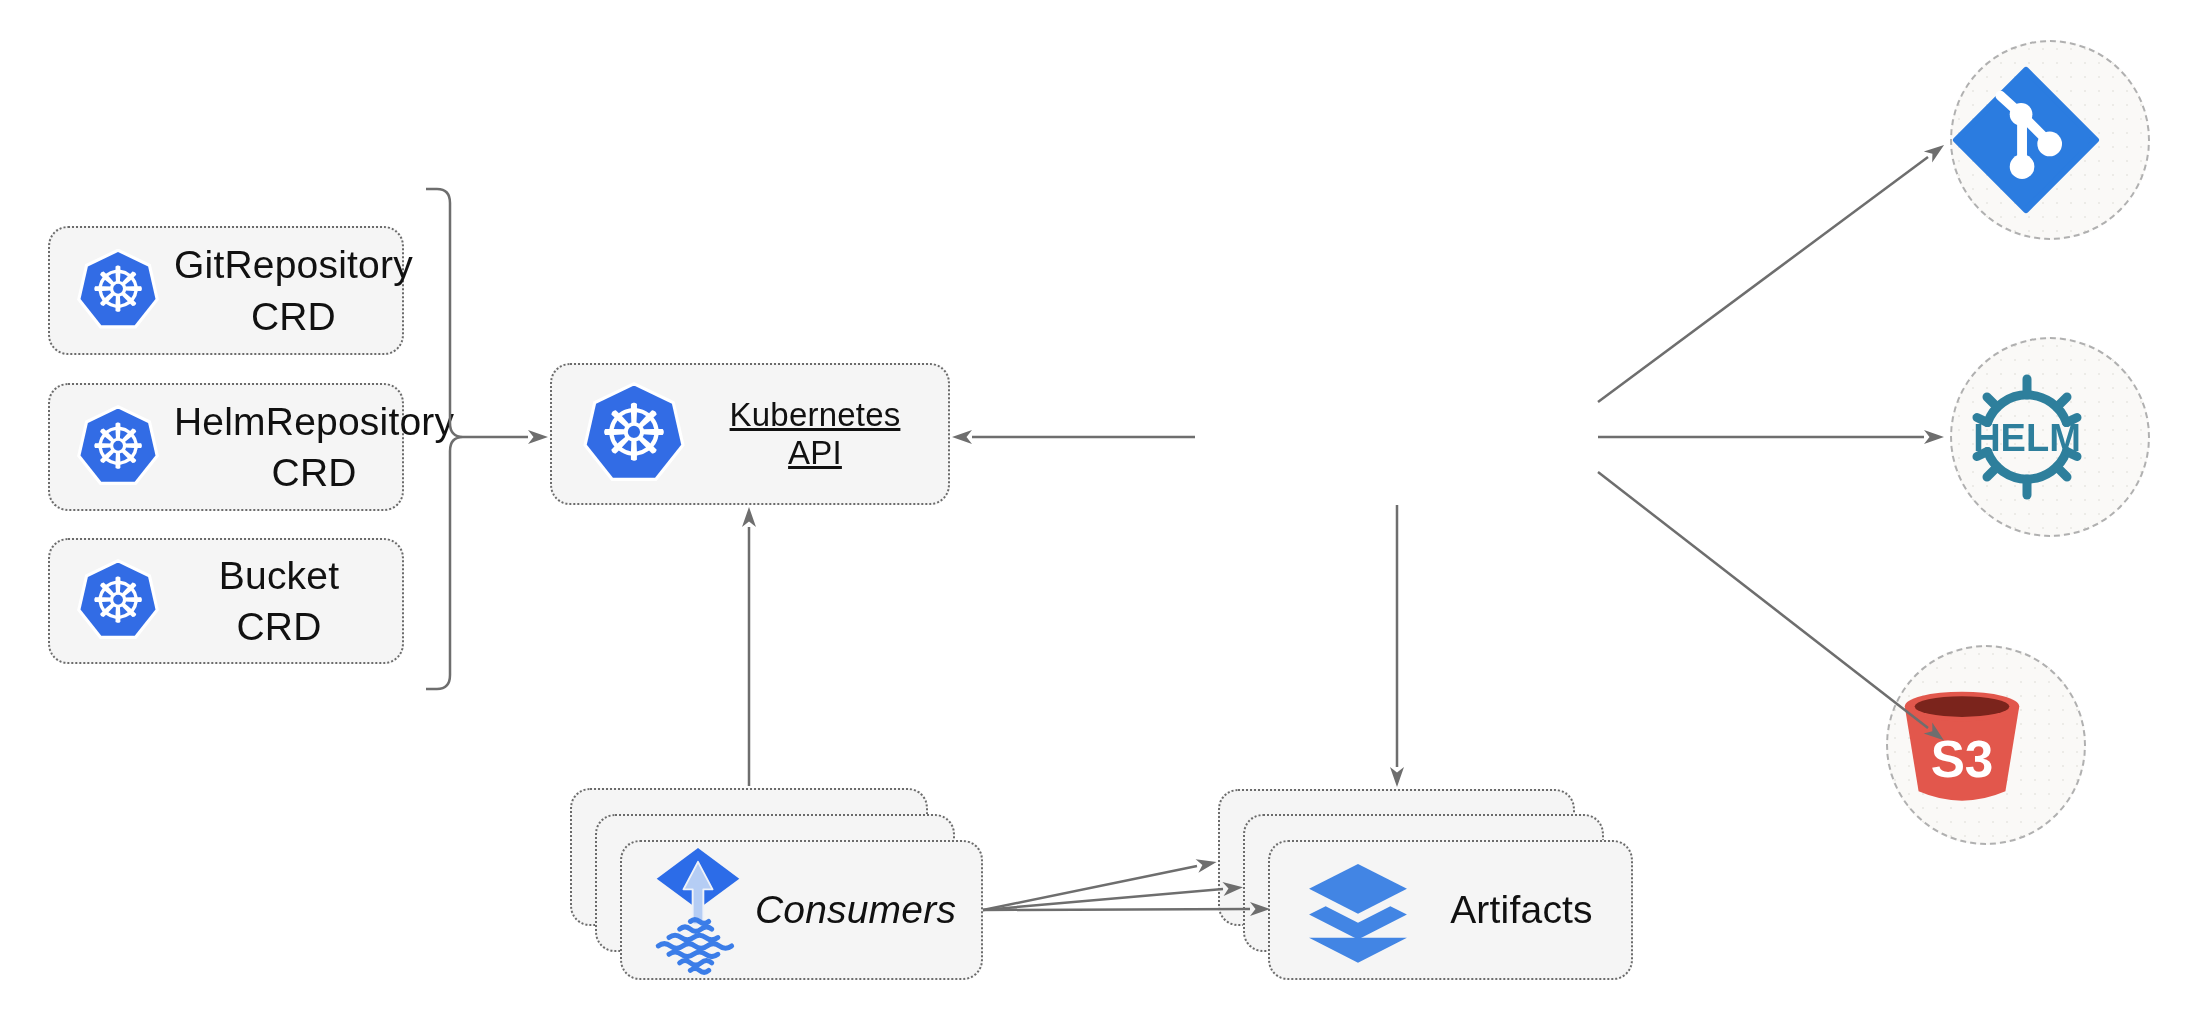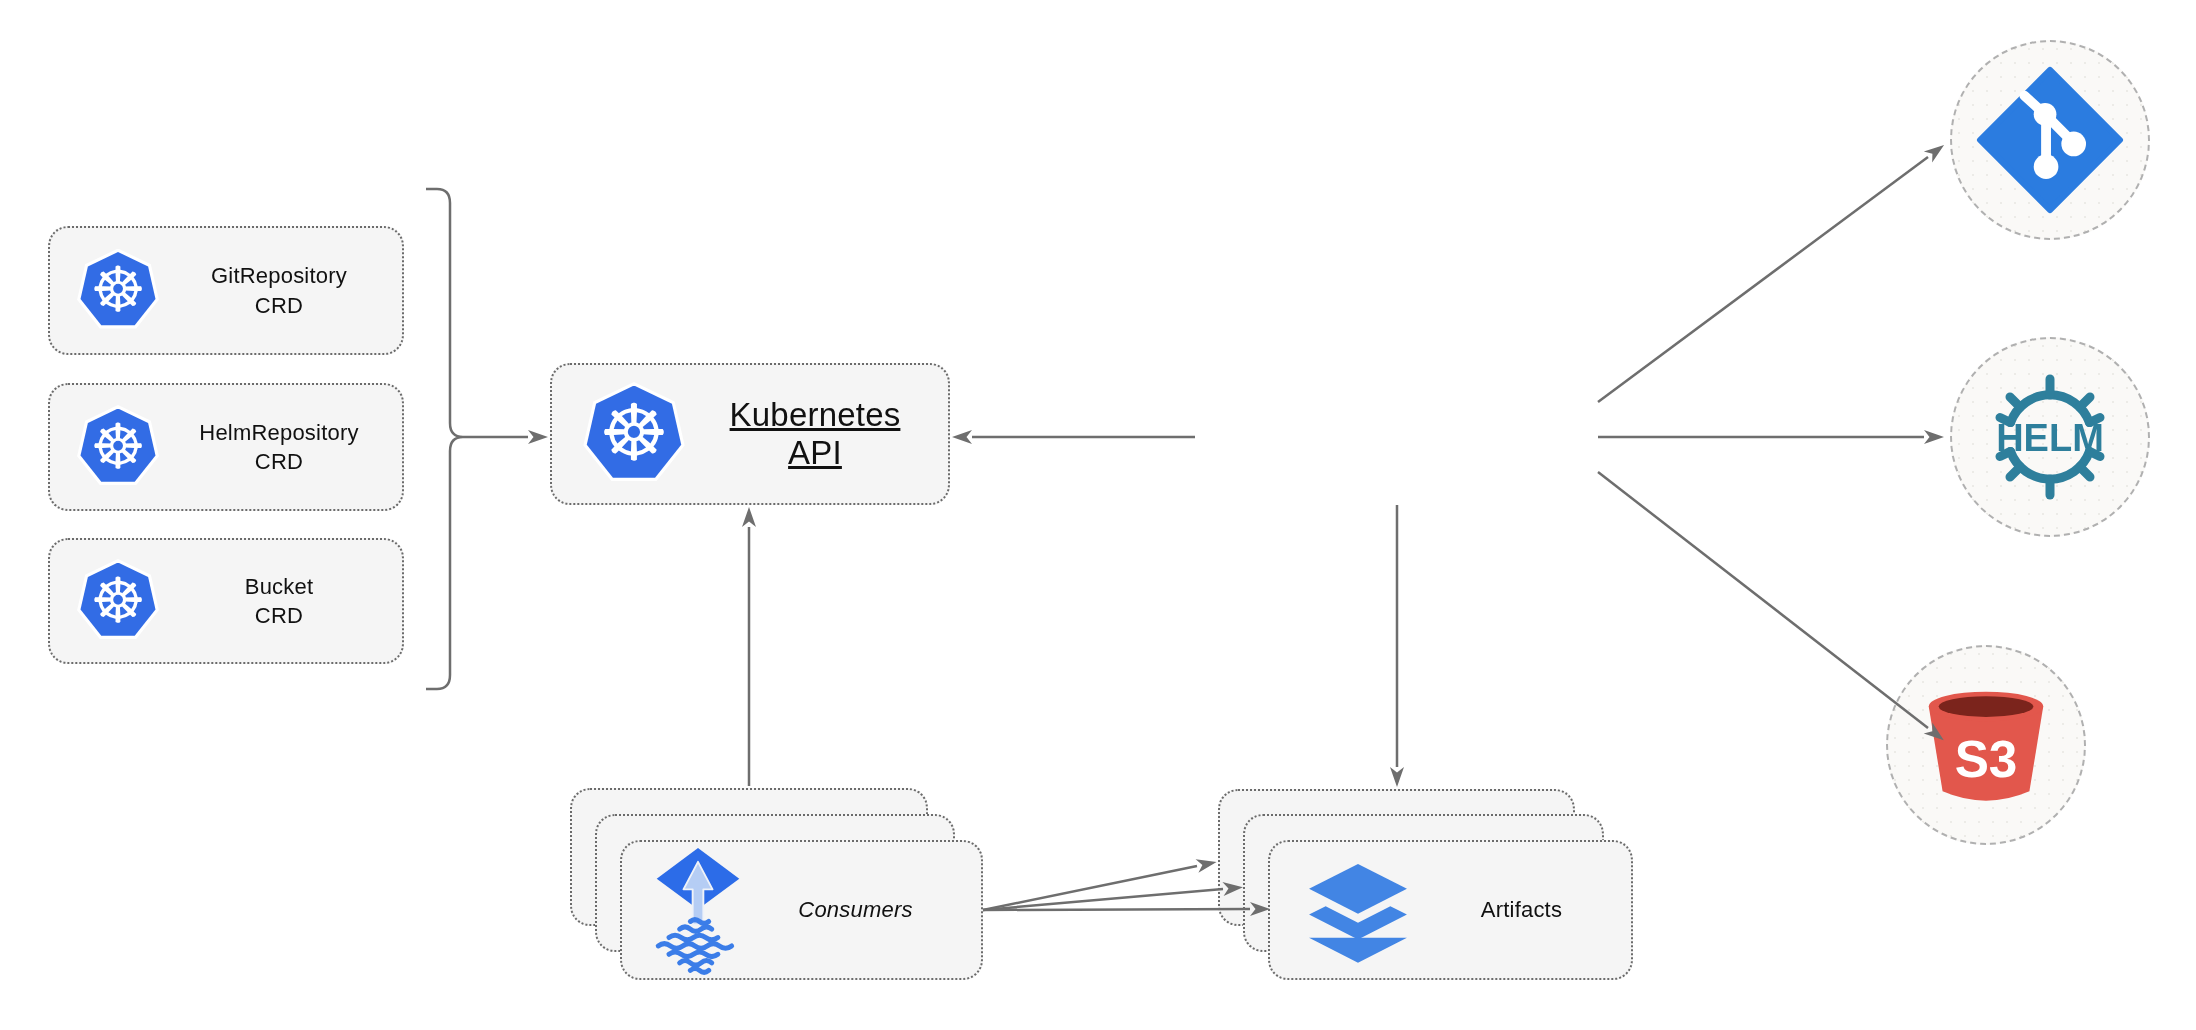--- a/index.html
+++ b/index.html
@@ -19,34 +19,34 @@
     background:#f5f5f5;
     border:2px dotted #6b6b6b;
     border-radius:20px;
     box-sizing:border-box;
     display:flex;align-items:center;
   }
   .box.back{z-index:1;}
   .box.mid{z-index:2;}
   .box.front{z-index:3;}
   .lbl{
-    font-size:22px;color:#111111;letter-spacing:.2px;
+    font-size:39px;color:#111111;letter-spacing:.2px;
     flex:1;text-align:center;
   }
   .two{white-space:pre-line;line-height:1.32;}
 
   
   .circle{
     position:absolute;width:200px;height:200px;border-radius:50%;
     border:2.5px dashed #b0b0b0;
     background-color:#faf9f7;
     background-image:radial-gradient(#ecebe7 1px, transparent 1.3px);
     background-size:14px 14px;
     box-sizing:border-box;
-    display:flex;align-items:center;justify-content:center;
+    display:flex;align-items:center;justify-content:flex-start;
     z-index:3;
   }
 
   
   .k8s-icon{position:relative;flex:0 0 auto;}
   .k8s-icon .hept-outer{
     position:absolute;inset:0;background:#ffffff;
     clip-path:polygon(50% 0%,10.9% 18.8%,1.3% 61.1%,28.3% 95.1%,71.7% 95.1%,98.7% 61.1%,89.1% 18.8%);
   }
   .k8s-icon .hept-inner{

